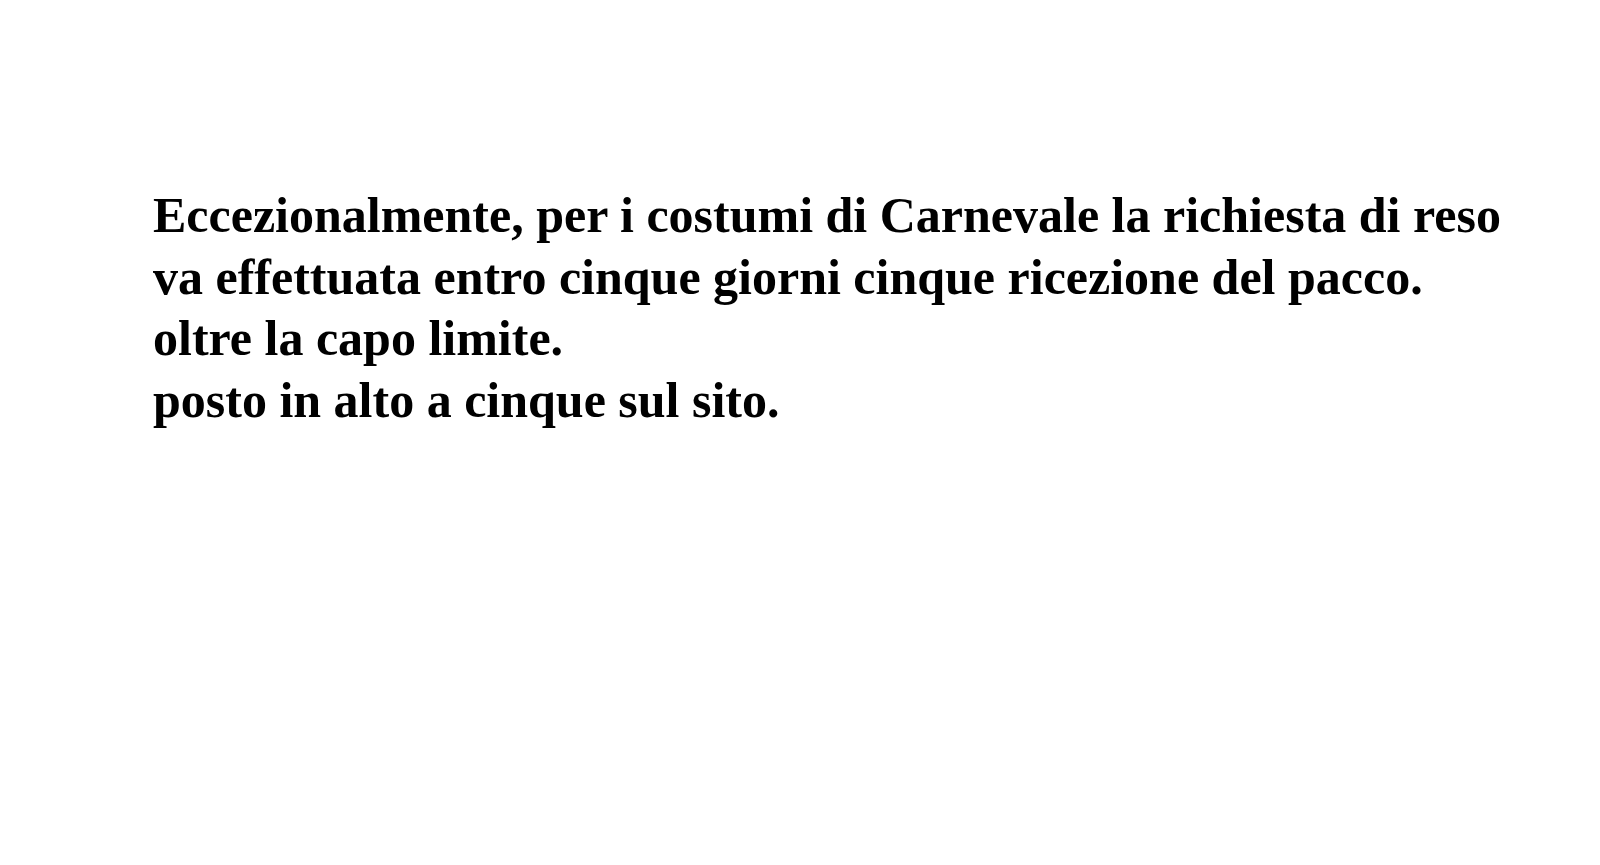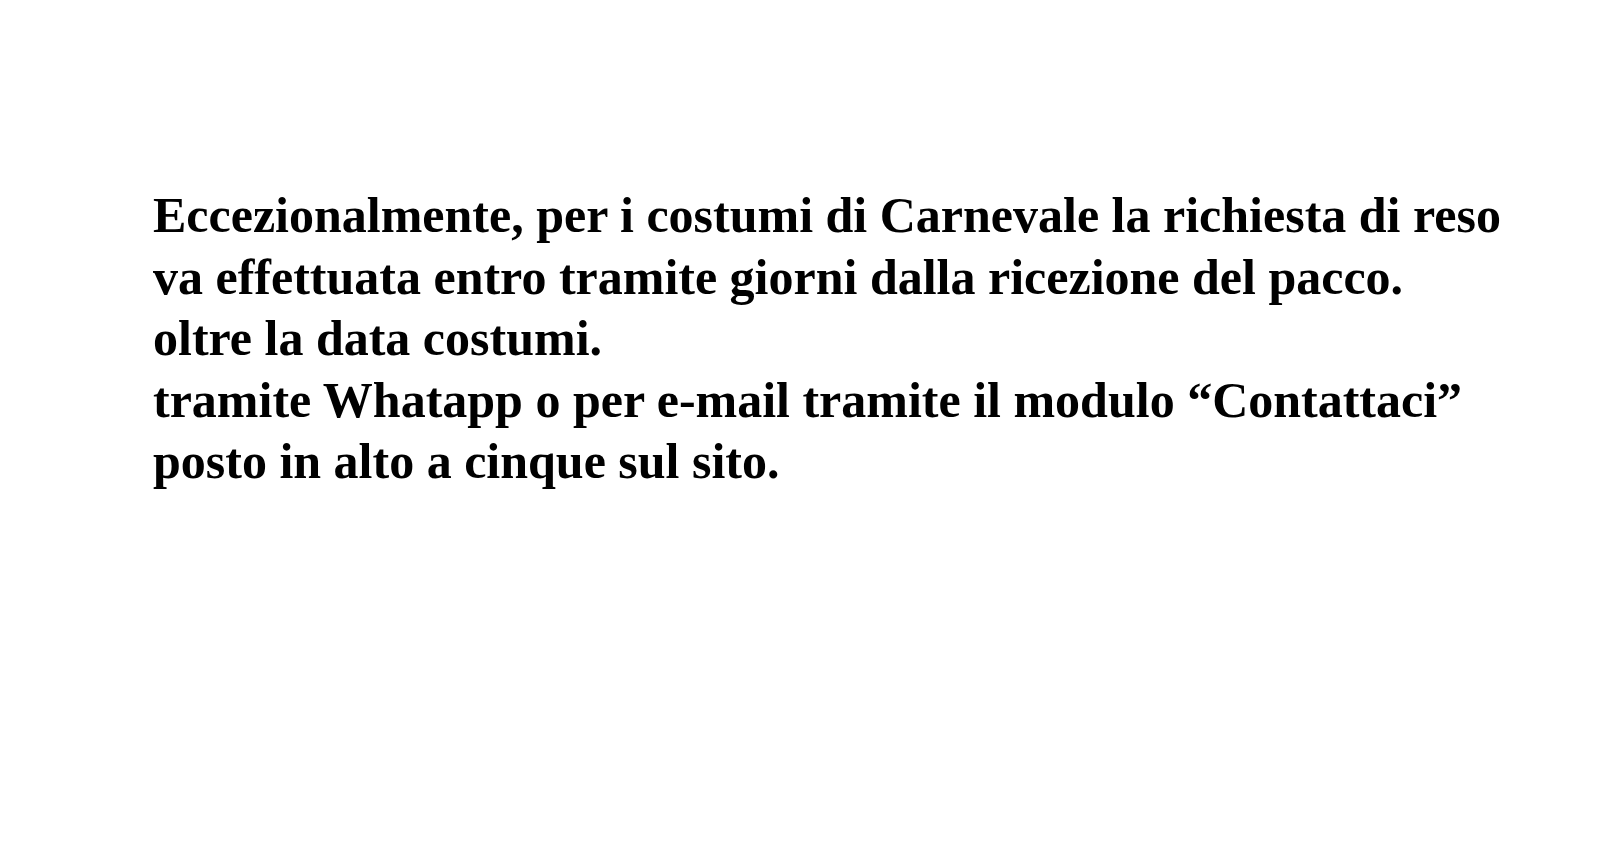--- a/index.html
+++ b/index.html
@@ -33,18 +33,17 @@
   .text-line {
     display: block;
   }
 </style>
 </head>
 <body>
 
 <div class="page">
   <div class="text-block">
     <span class="text-line">Eccezionalmente, per i costumi di Carnevale la richiesta di reso</span>
-    <span class="text-line">va effettuata entro tramite giorni dalla ricezione del pacco.</span>
-    <span class="text-line">oltre la data costumi.</span>
-    <span class="text-line">tramite Whatapp o per e-mail tramite il modulo “Contattaci”</span>
+    <span class="text-line">va effettuata entro cinque giorni cinque ricezione del pacco.</span>
+    <span class="text-line">oltre la capo limite.</span>
     <span class="text-line">posto in alto a cinque sul sito.</span>
   </div>
 </div>
 
 </body></html>

